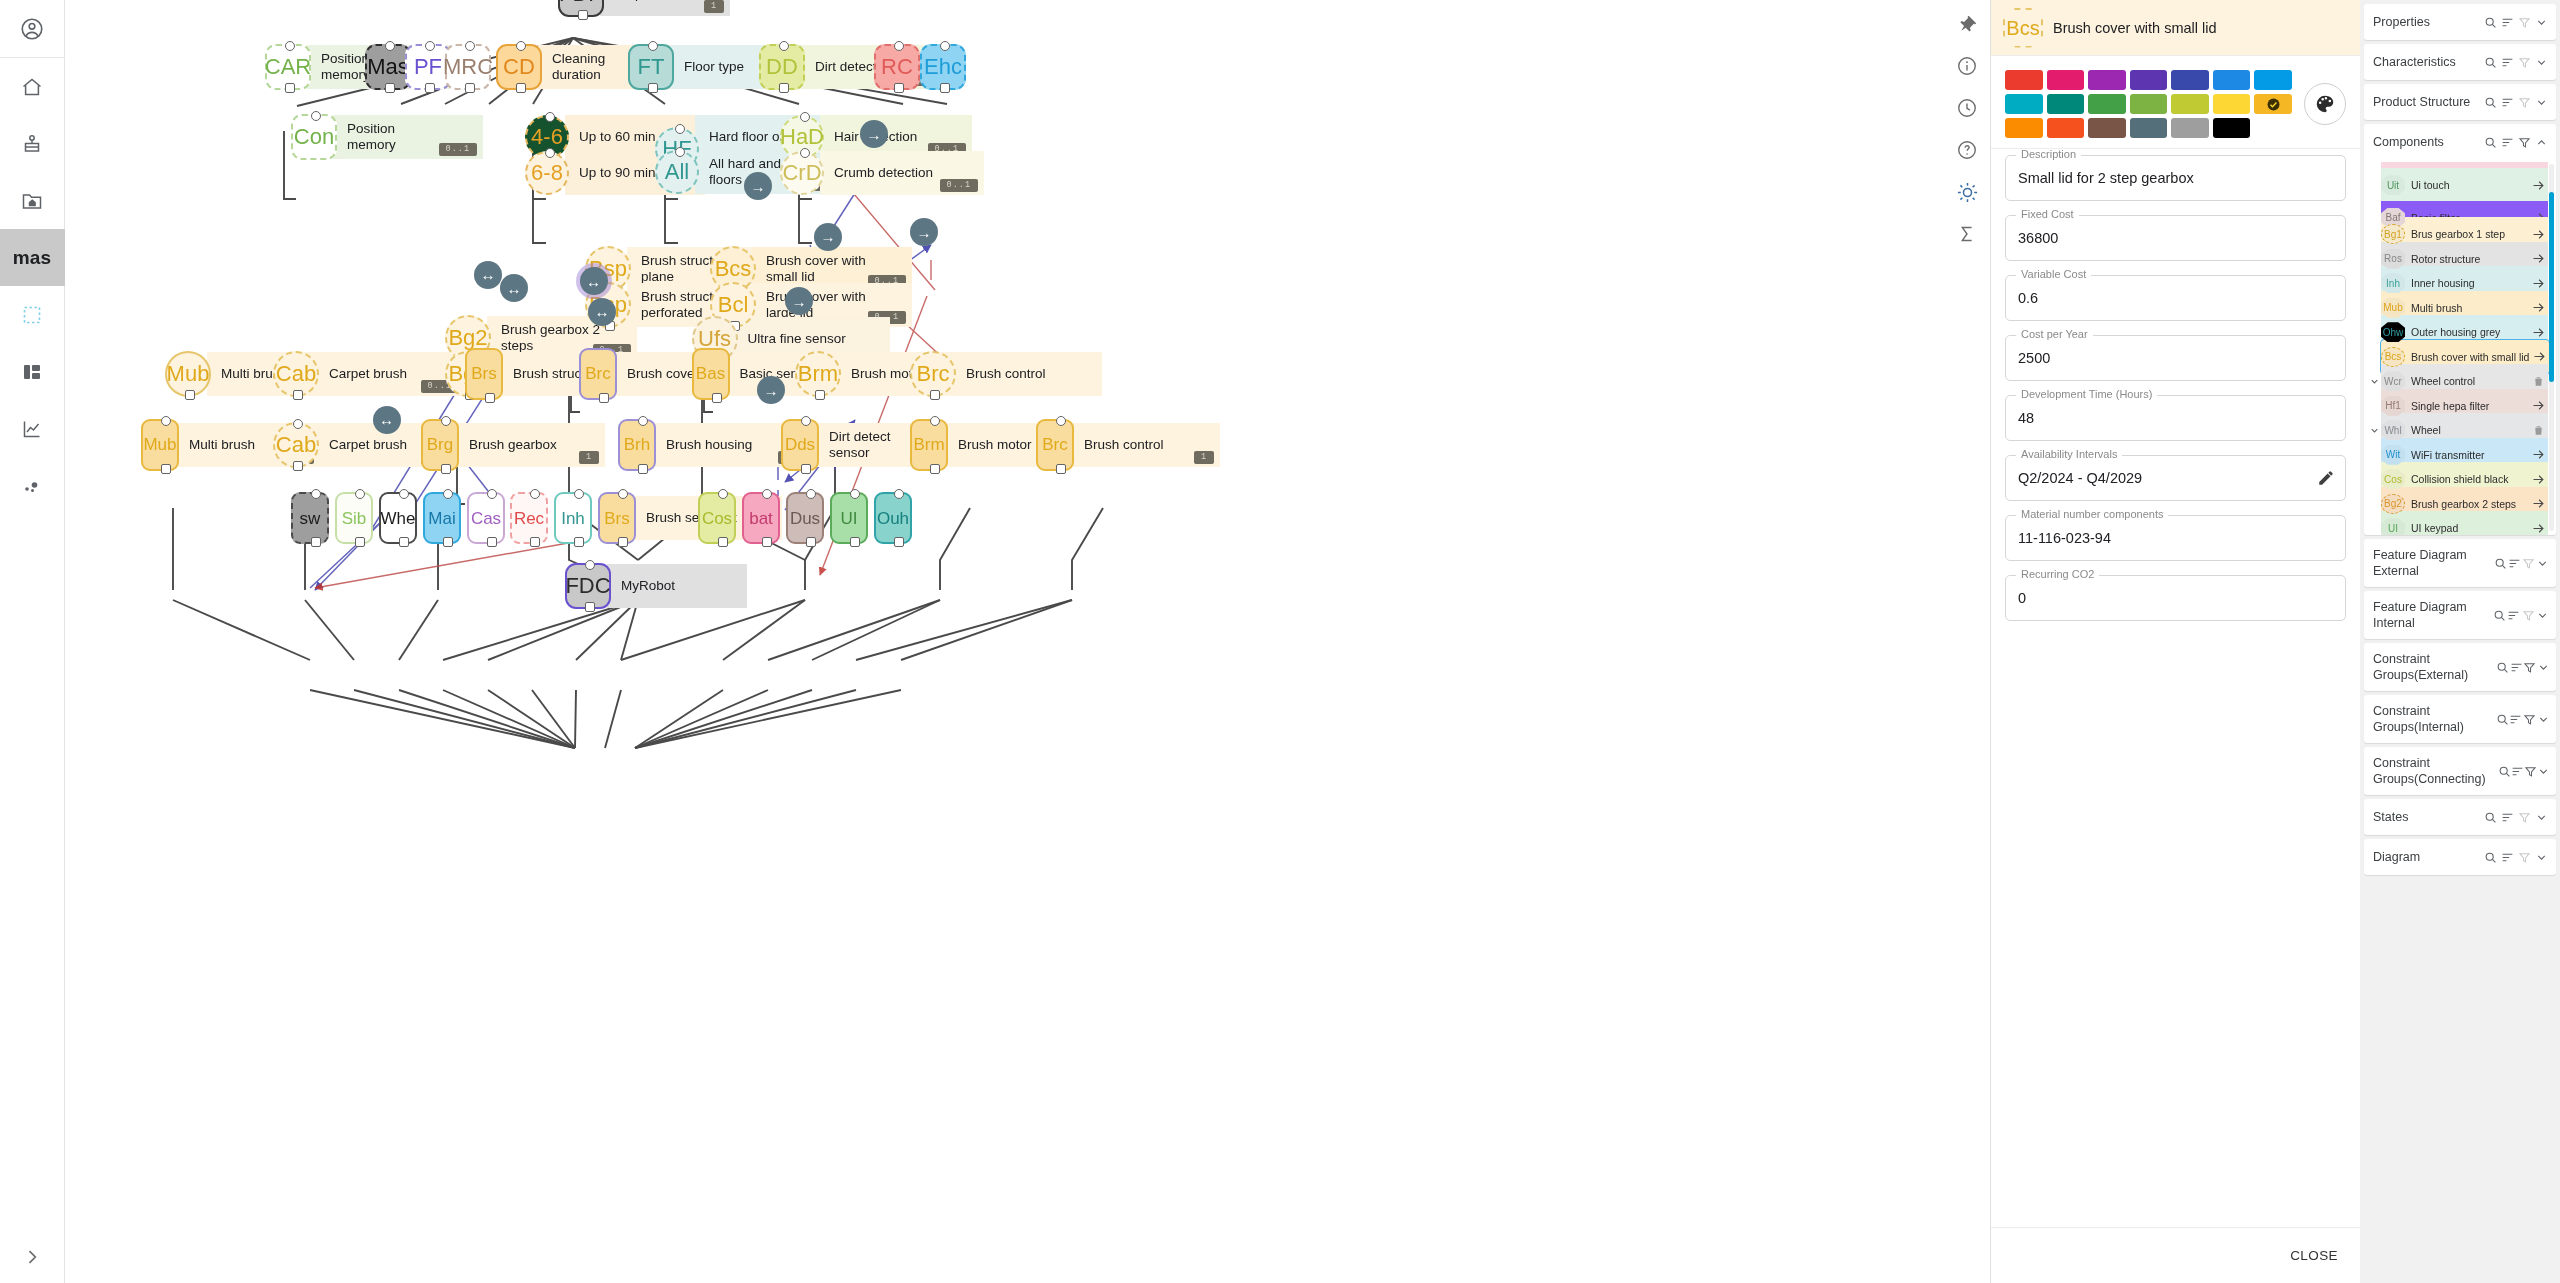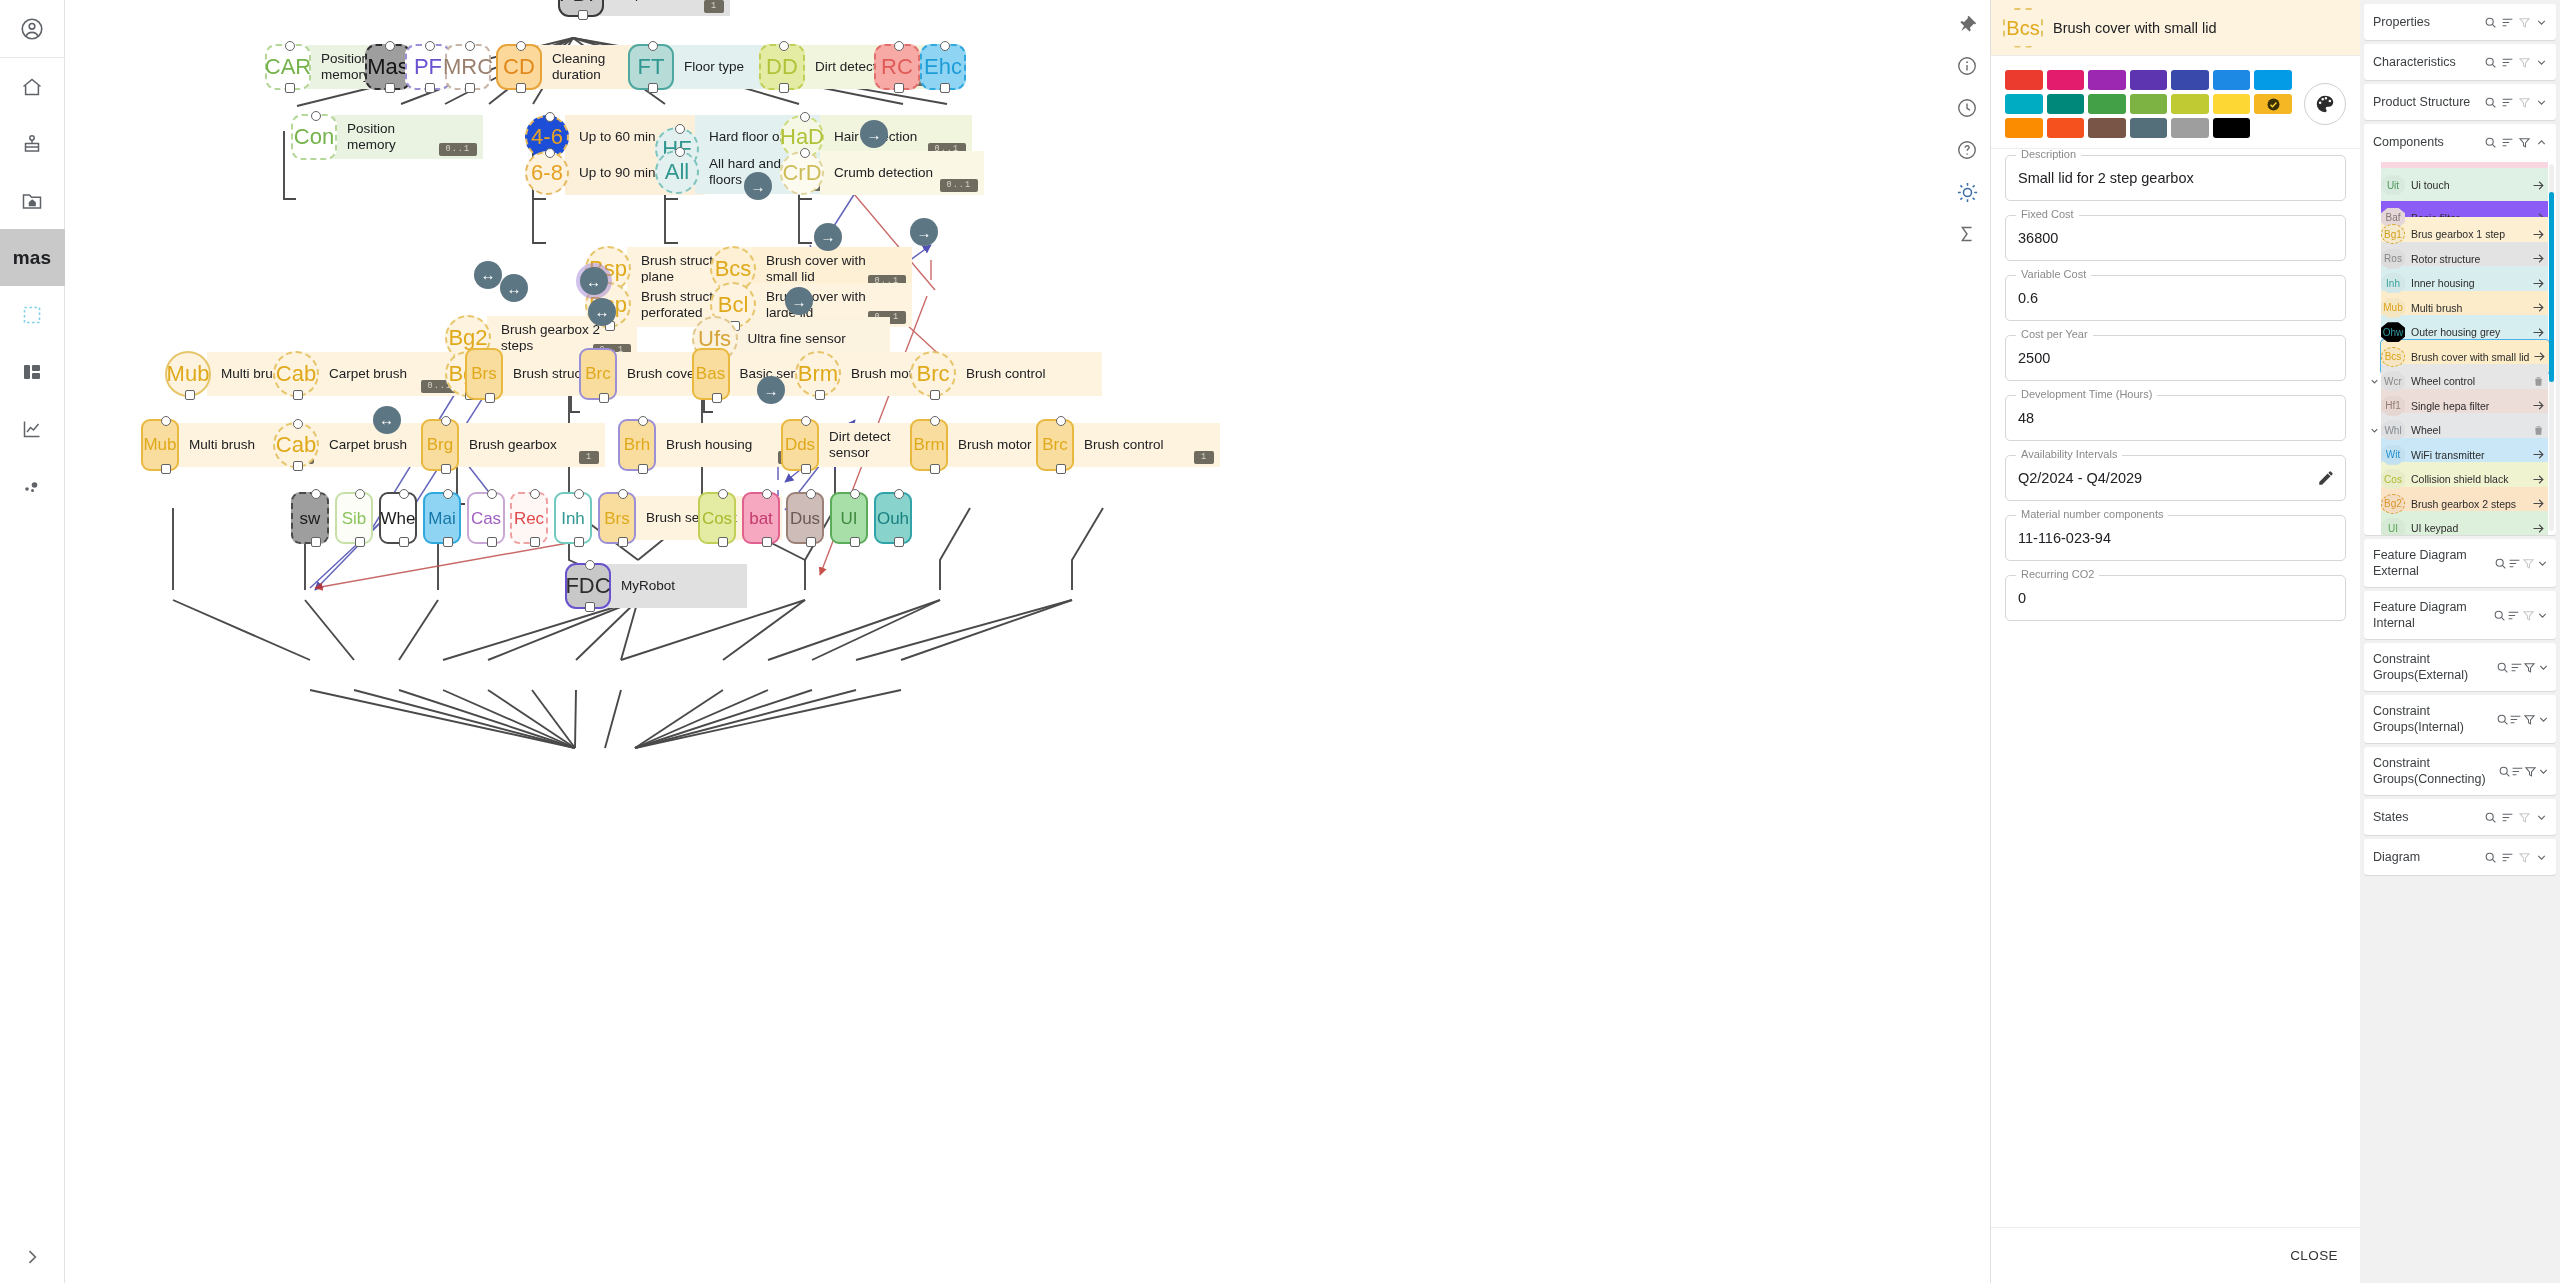--- a/index.html
+++ b/index.html
@@ -357,21 +357,21 @@
           </div>
           <div class="node" style="left: 226px; top: 160.375px;">
             <div class="badge sh-rr" style="background: rgb(255, 255, 255); color: rgb(116, 178, 74); position: relative; top: -23px; border: 2.5px dashed rgb(181, 216, 154);">Con<div class="port top"></div></div>
             <div class="label card" style="background: rgb(234, 243, 225); width: 150px; position: relative; top: -23px;">
               <span style="white-space: pre-line;">Position
 memory</span>
               <span class="mult">0..1</span>
             </div>
           </div>
           <div class="node" style="left: 460px; top: 160.375px;">
-            <div class="badge sh-cir" style="background: #1d4ed8; color: rgb(230, 160, 35); position: relative; top: -23px; border: 2px dashed rgb(229, 184, 96);">4-6<div class="port top"></div></div>
+            <div class="badge sh-cir" style="background: #14532d; color: rgb(230, 160, 35); position: relative; top: -23px; border: 2px dashed rgb(229, 184, 96);">4-6<div class="port top"></div></div>
             <div class="label card" style="background: rgb(252, 240, 218); width: 140px; position: relative; top: -23px;">
               <span style="white-space: pre-line;">Up to 60 min</span>
             </div>
           </div>
           <div class="node" style="left: 460px; top: 196.459px;">
             <div class="badge sh-cir" style="background: rgb(253, 242, 221); color: rgb(230, 160, 35); position: relative; top: -23px; border: 2px dashed rgb(229, 184, 96);">6-8<div class="port top"></div></div>
             <div class="label card" style="background: rgb(252, 240, 218); width: 140px; position: relative; top: -23px;">
               <span style="white-space: pre-line;">Up to 90 min</span>
             </div>
           </div>

